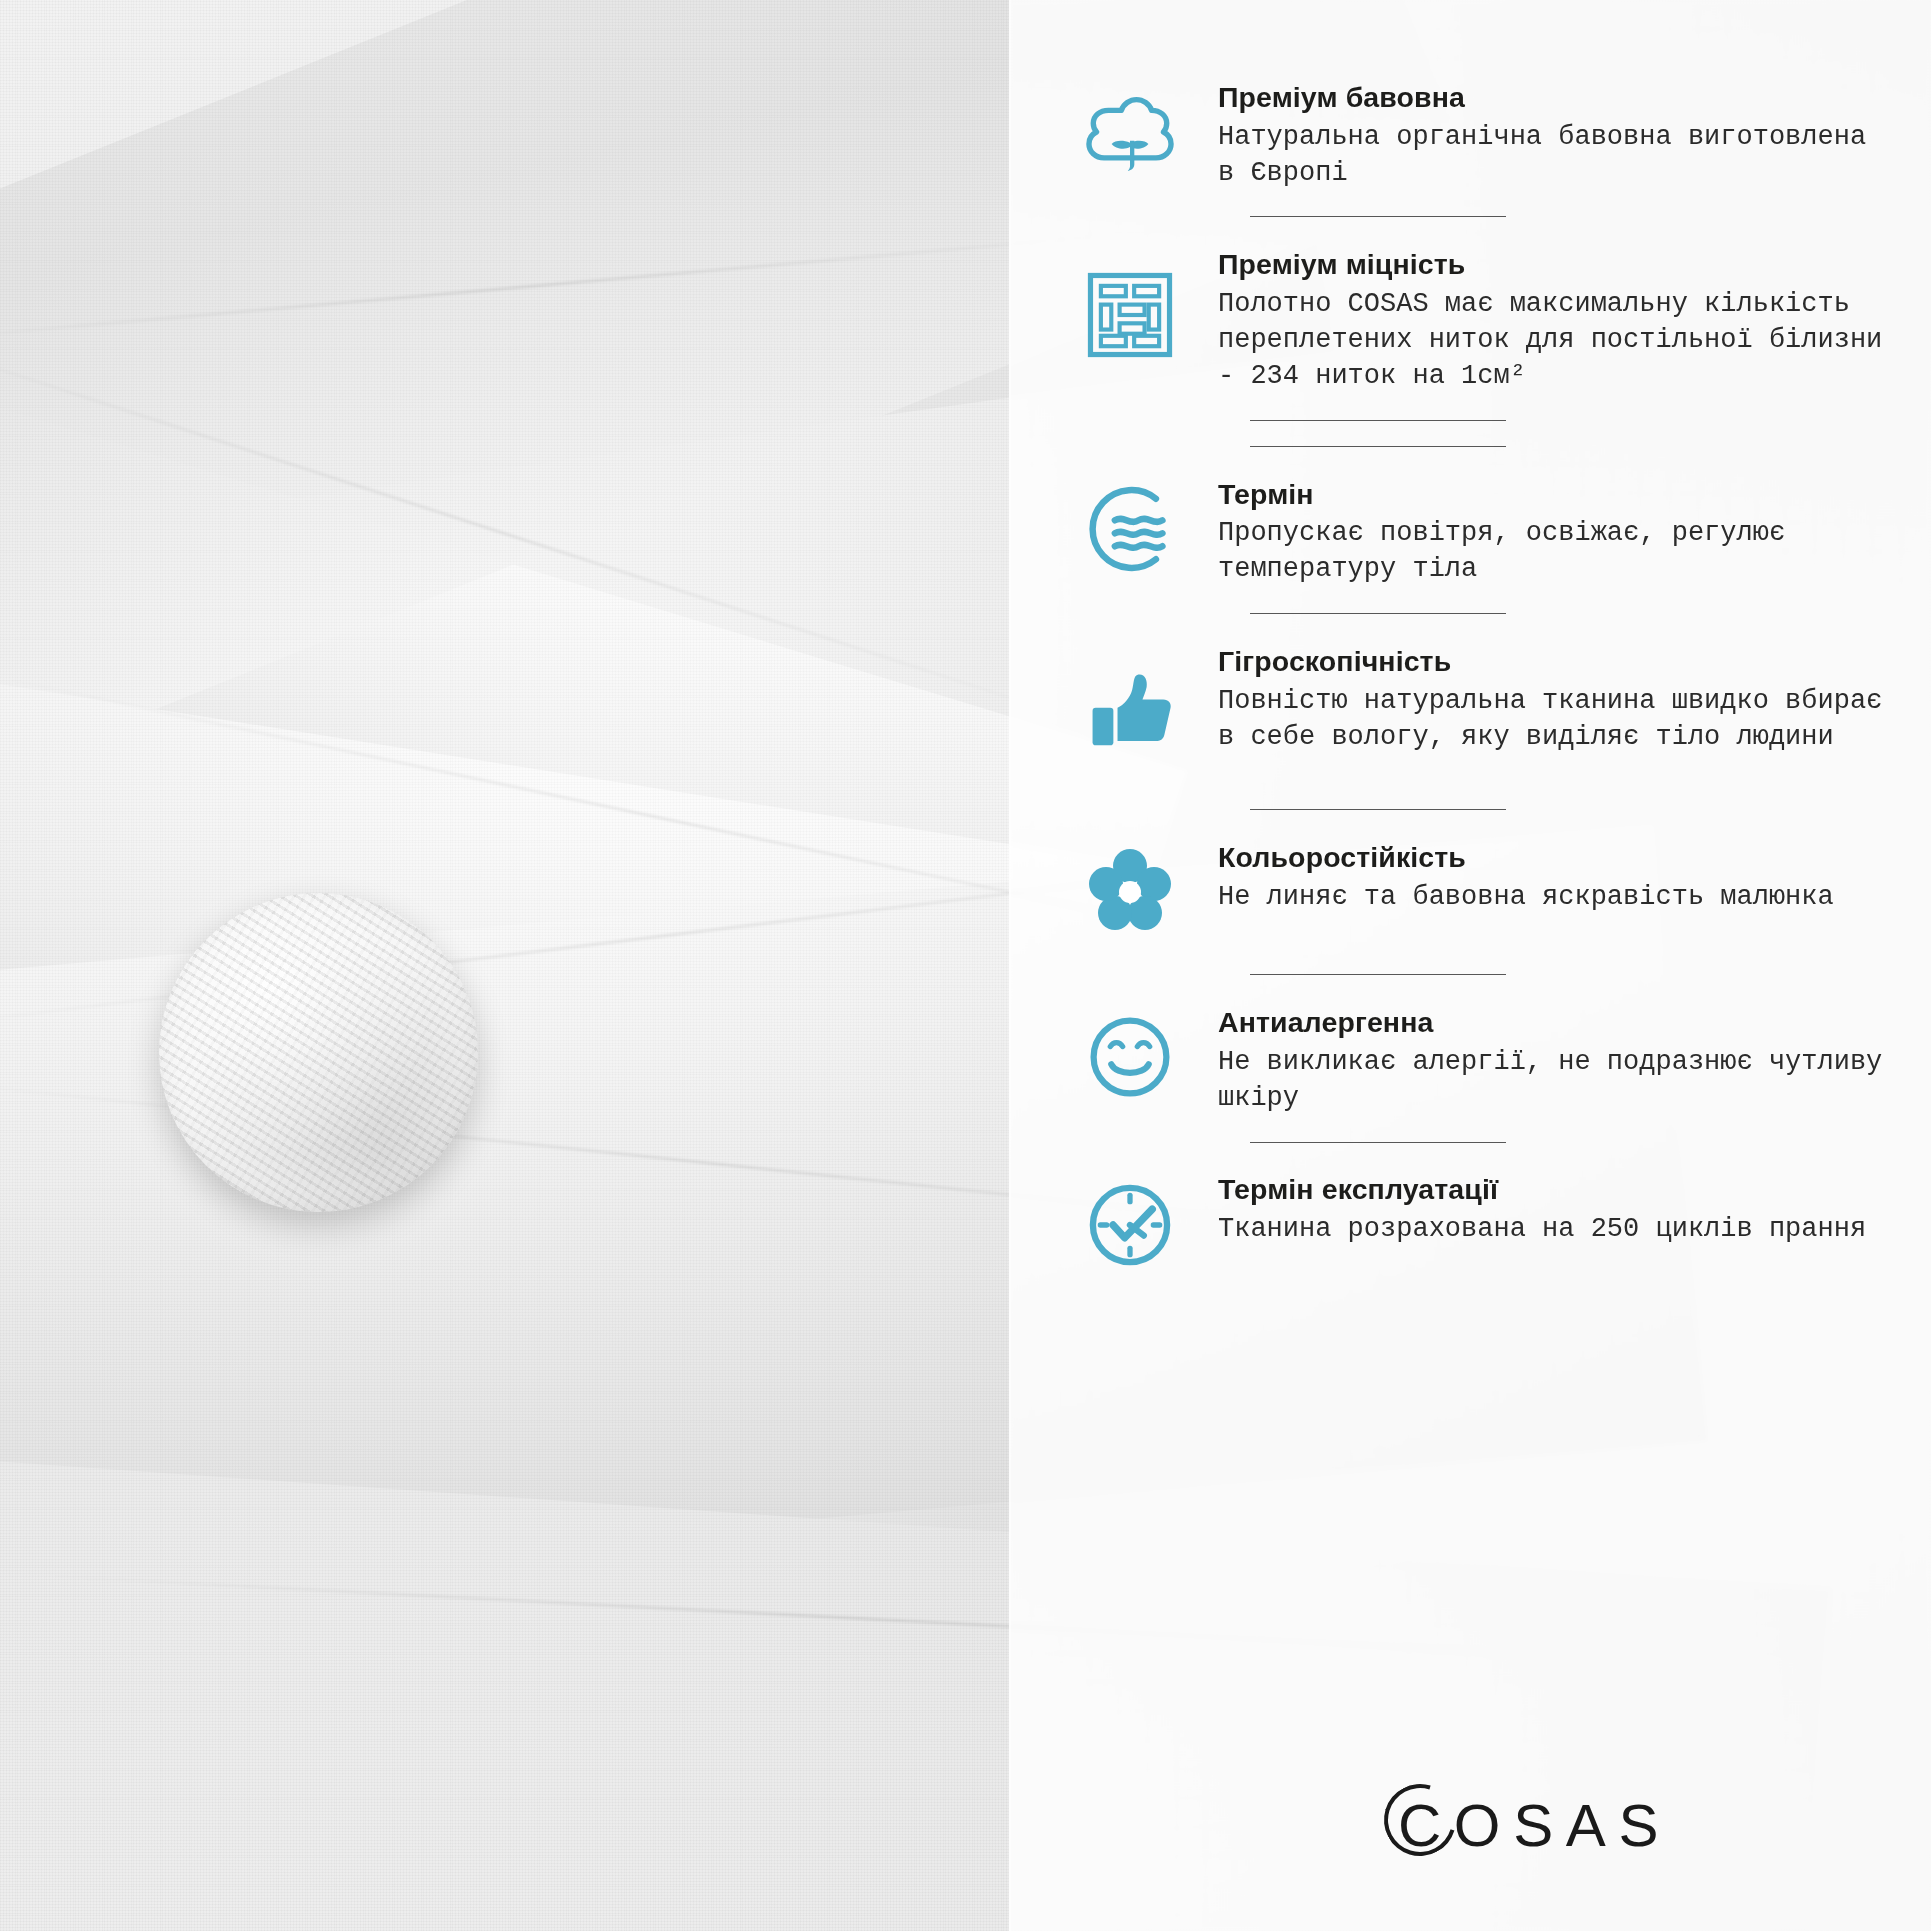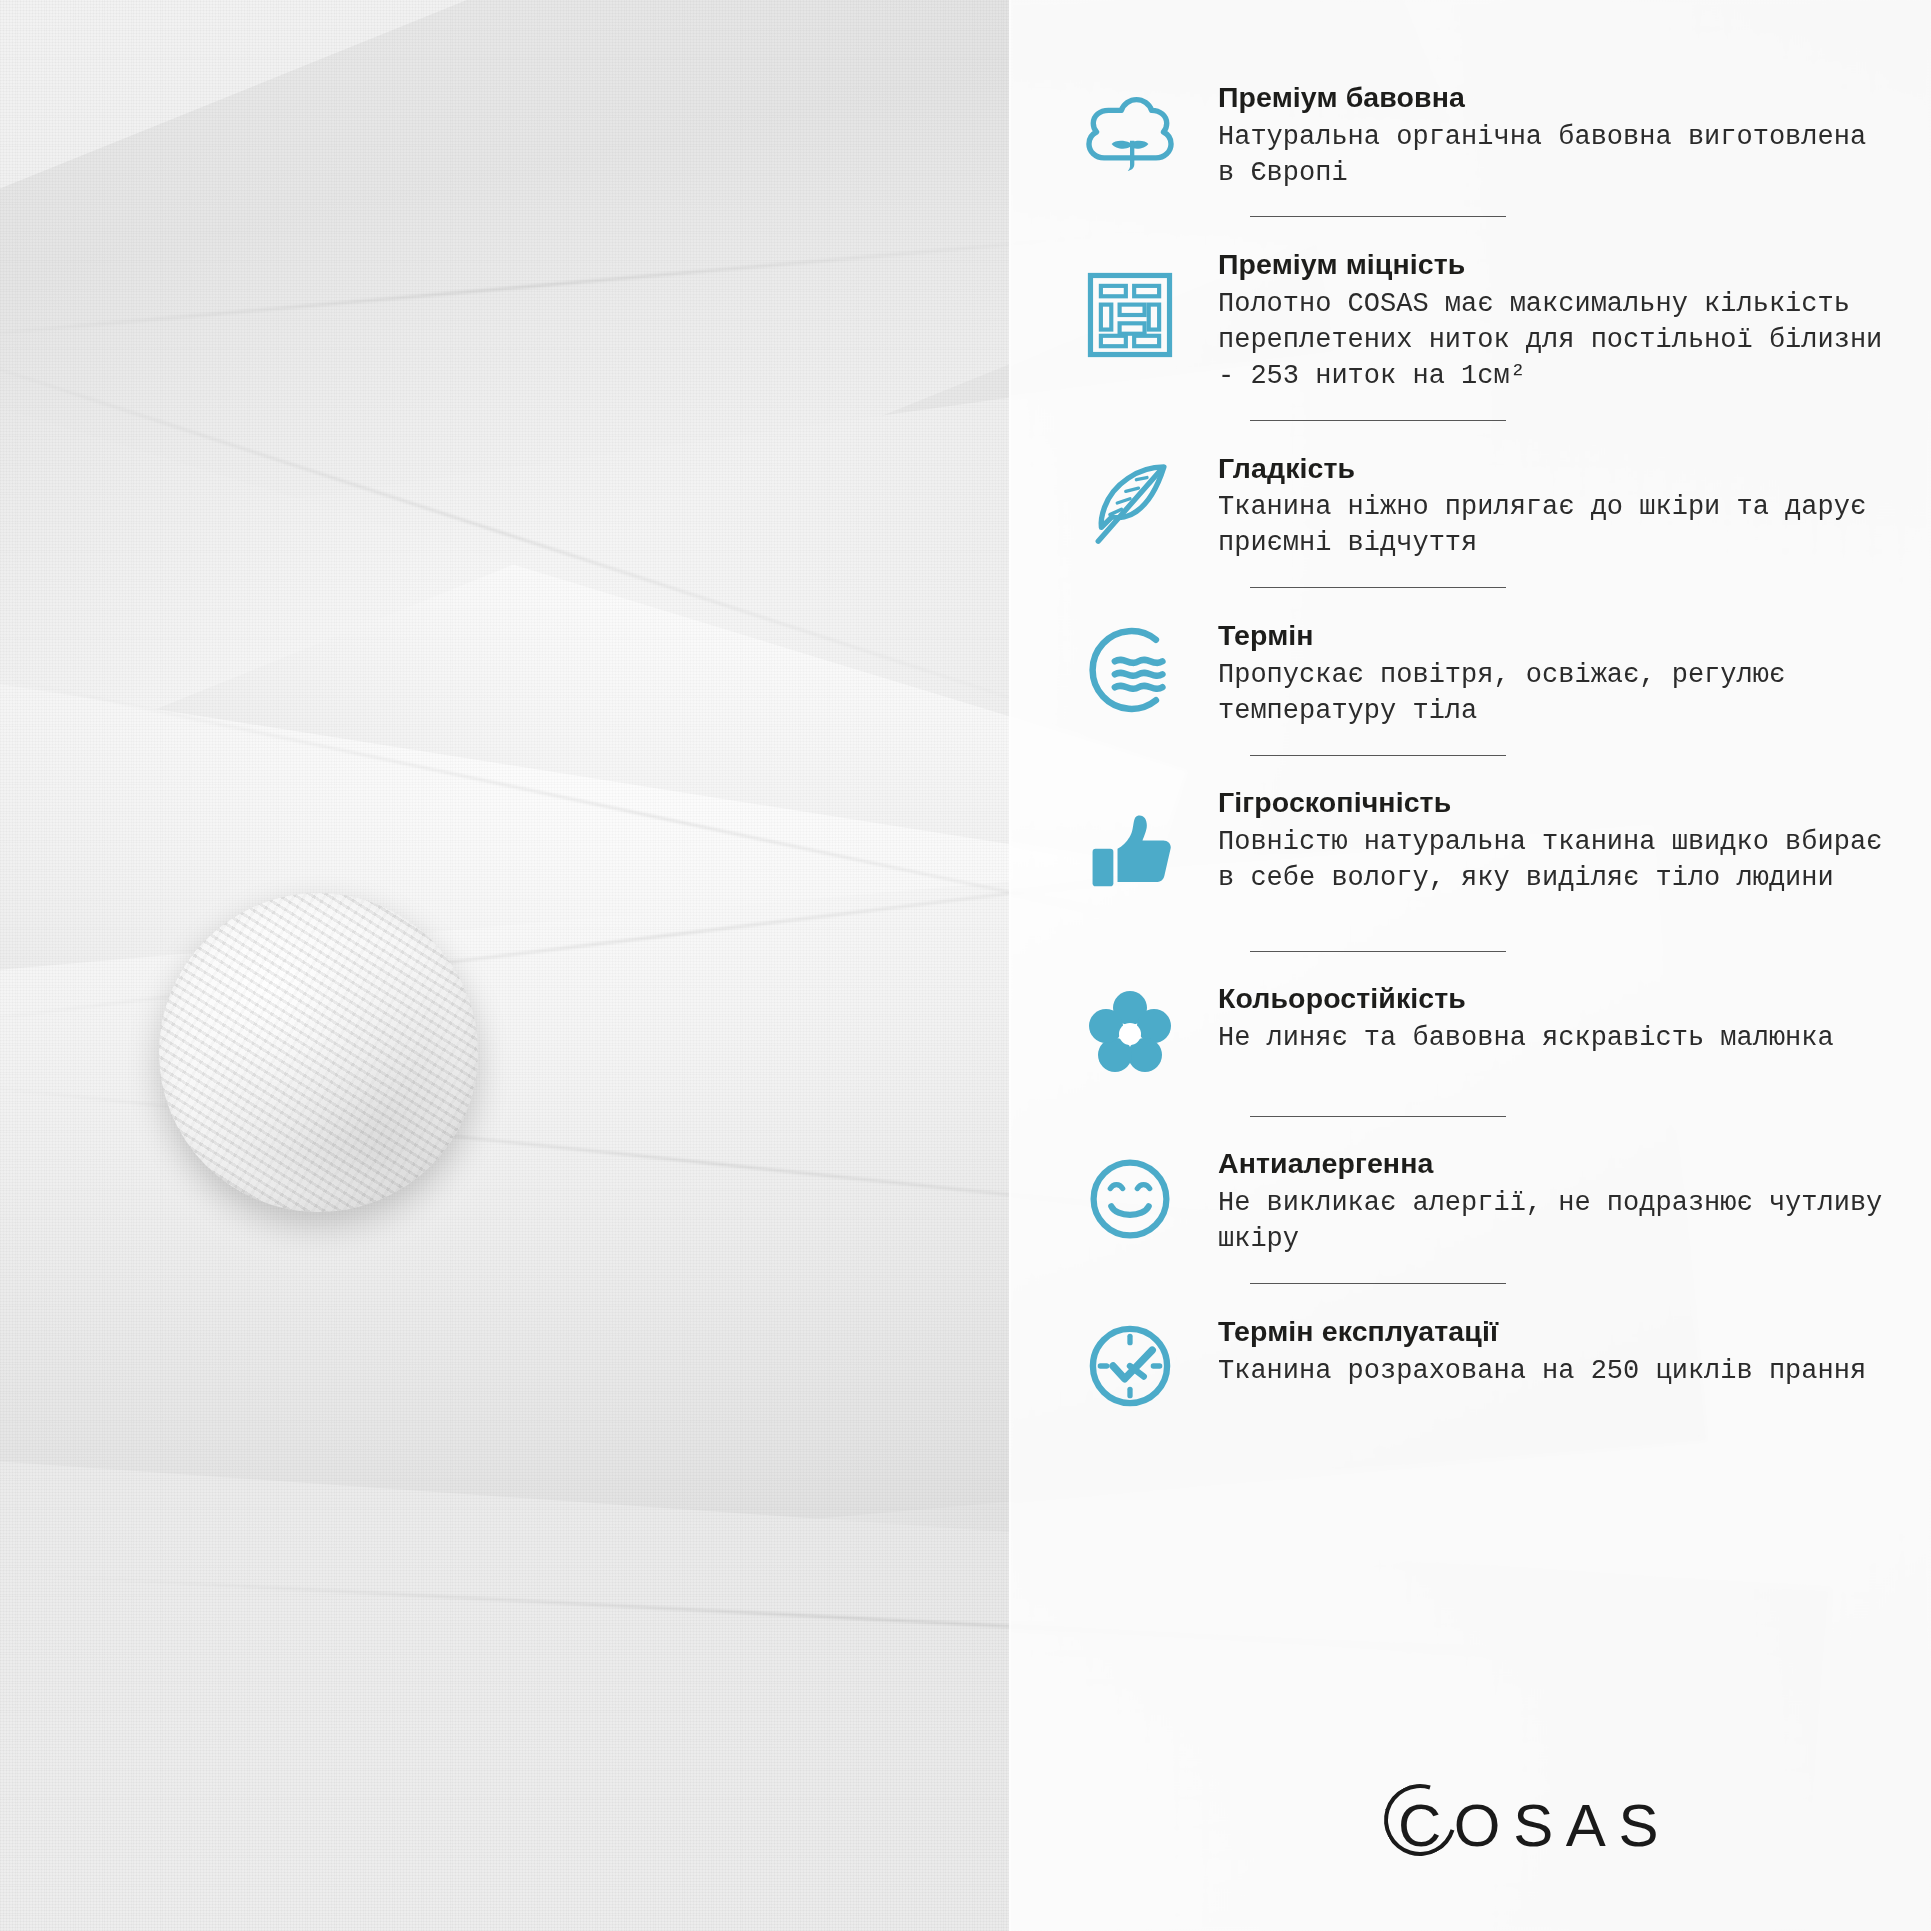--- a/index.html
+++ b/index.html
@@ -285,44 +285,26 @@
             <rect x="40" y="40" width="24" height="10"></rect>
             <rect x="68" y="40" width="10" height="24"></rect>
             <rect x="40" y="58" width="24" height="10"></rect>
             <rect x="22" y="70" width="24" height="10"></rect>
             <rect x="54" y="70" width="24" height="10"></rect>
           </g>
         </svg>
       </div>
       <div class="txt">
         <h3>Преміум міцність</h3>
-        <p>Полотно COSAS має максимальну кількість переплетених ниток для постільної білизни - 253 ниток на 1см²</p>
-      </div>
-    </div>
-
-    <div class="sep"></div>
-
-    <div class="feature">
-      <div class="icon">
-        <svg viewBox="0 0 100 100" width="106" height="106" aria-hidden="true">
-          <path d="M82 16C58 16 34 32 26 54c-4 11-3 19-3 19l10-10c7 2 16 0 23-5 10-7 19-20 26-42z" fill="none" stroke="#4cabc9" stroke-width="5" stroke-linejoin="round"></path>
-          <path d="M78 20 20 86" stroke="#4cabc9" stroke-width="5" stroke-linecap="round" fill="none"></path>
-          <g stroke="#4cabc9" stroke-width="3.2" fill="none" stroke-linecap="round">
-            <path d="M66 26 56 28"></path>
-            <path d="M58 36 46 39"></path>
-            <path d="M50 46 38 50"></path>
-            <path d="M42 56 31 61"></path>
-          </g>
-        </svg>
-      </div>
-      <div class="txt">
-        <h3>Гладкість</h3>
-        <p>Тканина ніжно прилягає до шкіри та дарує приємні відчуття</p>
-      </div>
-    </div>
+        <p>Полотно COSAS має максимальну кількість переплетених ниток для постільної білизни - 234 ниток на 1см²</p>
+      </div>
+    </div>
+
+    <div class="sep"></div>
+
 
     <div class="sep"></div>
 
     <div class="feature">
       <div class="icon">
         <svg viewBox="0 0 100 100" width="108" height="108" aria-hidden="true">
           <path d="M74 22a36 36 0 1 0 0 56" fill="none" stroke="#4cabc9" stroke-width="6" stroke-linecap="round"></path>
           <path d="M36 42c8-5 14 5 22 0s14 5 22 0" fill="none" stroke="#4cabc9" stroke-width="6" stroke-linecap="round"></path>
           <path d="M36 54c8-5 14 5 22 0s14 5 22 0" fill="none" stroke="#4cabc9" stroke-width="6" stroke-linecap="round"></path>
           <path d="M36 66c8-5 14 5 22 0s14 5 22 0" fill="none" stroke="#4cabc9" stroke-width="6" stroke-linecap="round"></path>

